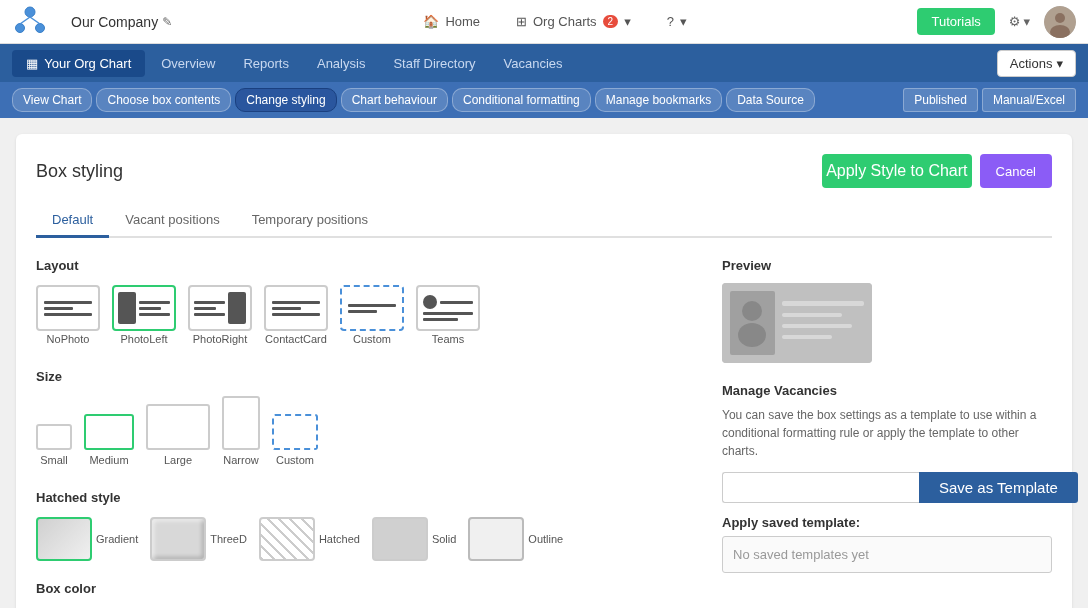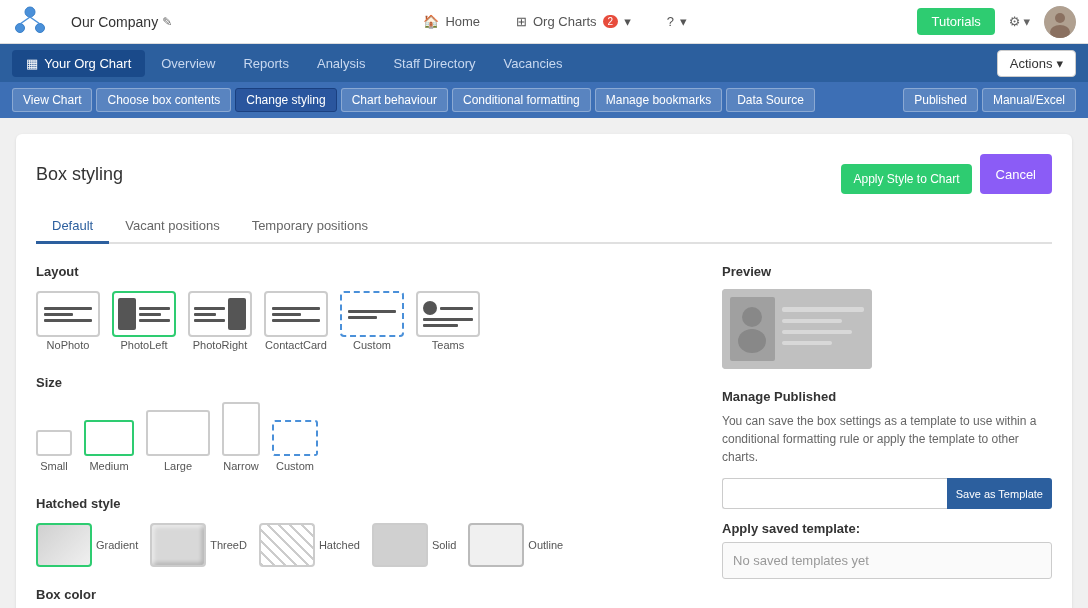--- a/index.html
+++ b/index.html
@@ -140,21 +140,21 @@
       align-items: center;
       padding: 0 12px;
       height: 36px;
       gap: 4px;
     }
     .toolbar-btn {
       background: rgba(255,255,255,0.15);
       color: #fff;
       border: 1px solid rgba(255,255,255,0.3);
       padding: 4px 10px;
-      border-radius: 3px;
+      border-radius: 10px;
       font-size: 12px;
       cursor: pointer;
     }
     .toolbar-btn.active {
       background: #2a569e;
       border-color: #1a4080;
     }
     .toolbar-right {
       margin-left: auto;
       display: flex;
@@ -193,26 +193,25 @@
       font-weight: 400;
     }
     .header-buttons {
       display: flex;
       gap: 8px;
     }
     .apply-btn {
       background: #2ecc71;
       color: #fff;
       border: none;
-      padding: 8px 12px;
-      border-radius: 4px;
-      font-size: 12px;
+      padding: 8px 4px;
+      border-radius: 4px;
+      font-size: 16px;
       cursor: pointer;
       font-weight: 500;
-      margin-top: 10px;
     }
     .cancel-btn {
       background: #8b5cf6;
       color: #fff;
       border: none;
       padding: 8px 16px;
       border-radius: 4px;
       font-size: 13px;
       cursor: pointer;
     }
@@ -457,23 +456,23 @@
       border-right: none;
       padding: 7px 10px;
       font-size: 13px;
       border-radius: 3px 0 0 3px;
       outline: none;
     }
     .save-template-btn {
       background: #2c5f9e;
       color: #fff;
       border: none;
-      padding: 7px 9px;
+      padding: 7px 20px;
       border-radius: 0 3px 3px 0;
-      font-size: 11px;
+      font-size: 15px;
       cursor: pointer;
       white-space: nowrap;
     }
     .apply-saved-label {
       font-size: 13px;
       font-weight: 600;
       color: #333;
       margin-bottom: 6px;
     }
     .no-templates-box {
@@ -760,21 +759,21 @@
 
               <rect x="60" y="18" width="82" height="5" rx="2" fill="#d8d8d8"></rect>
               <rect x="60" y="30" width="60" height="4" rx="2" fill="#d8d8d8"></rect>
               <rect x="60" y="41" width="70" height="4" rx="2" fill="#d8d8d8"></rect>
               <rect x="60" y="52" width="50" height="4" rx="2" fill="#d8d8d8"></rect>
             </svg>
           </div>
         </div>
 
         <div>
-          <div class="manage-title">Manage Published</div>
+          <div class="manage-title">Manage Vacancies</div>
           <div class="manage-desc">You can save the box settings as a template to use within a conditional formatting rule or apply the template to other charts.</div>
 
           <div class="template-input-row">
             <input type="text" class="template-input" placeholder="" style="">
             <button class="save-template-btn">Save as Template</button>
           </div>
 
           <div class="apply-saved-label">Apply saved template:</div>
           <div class="no-templates-box">No saved templates yet</div>
         </div>

